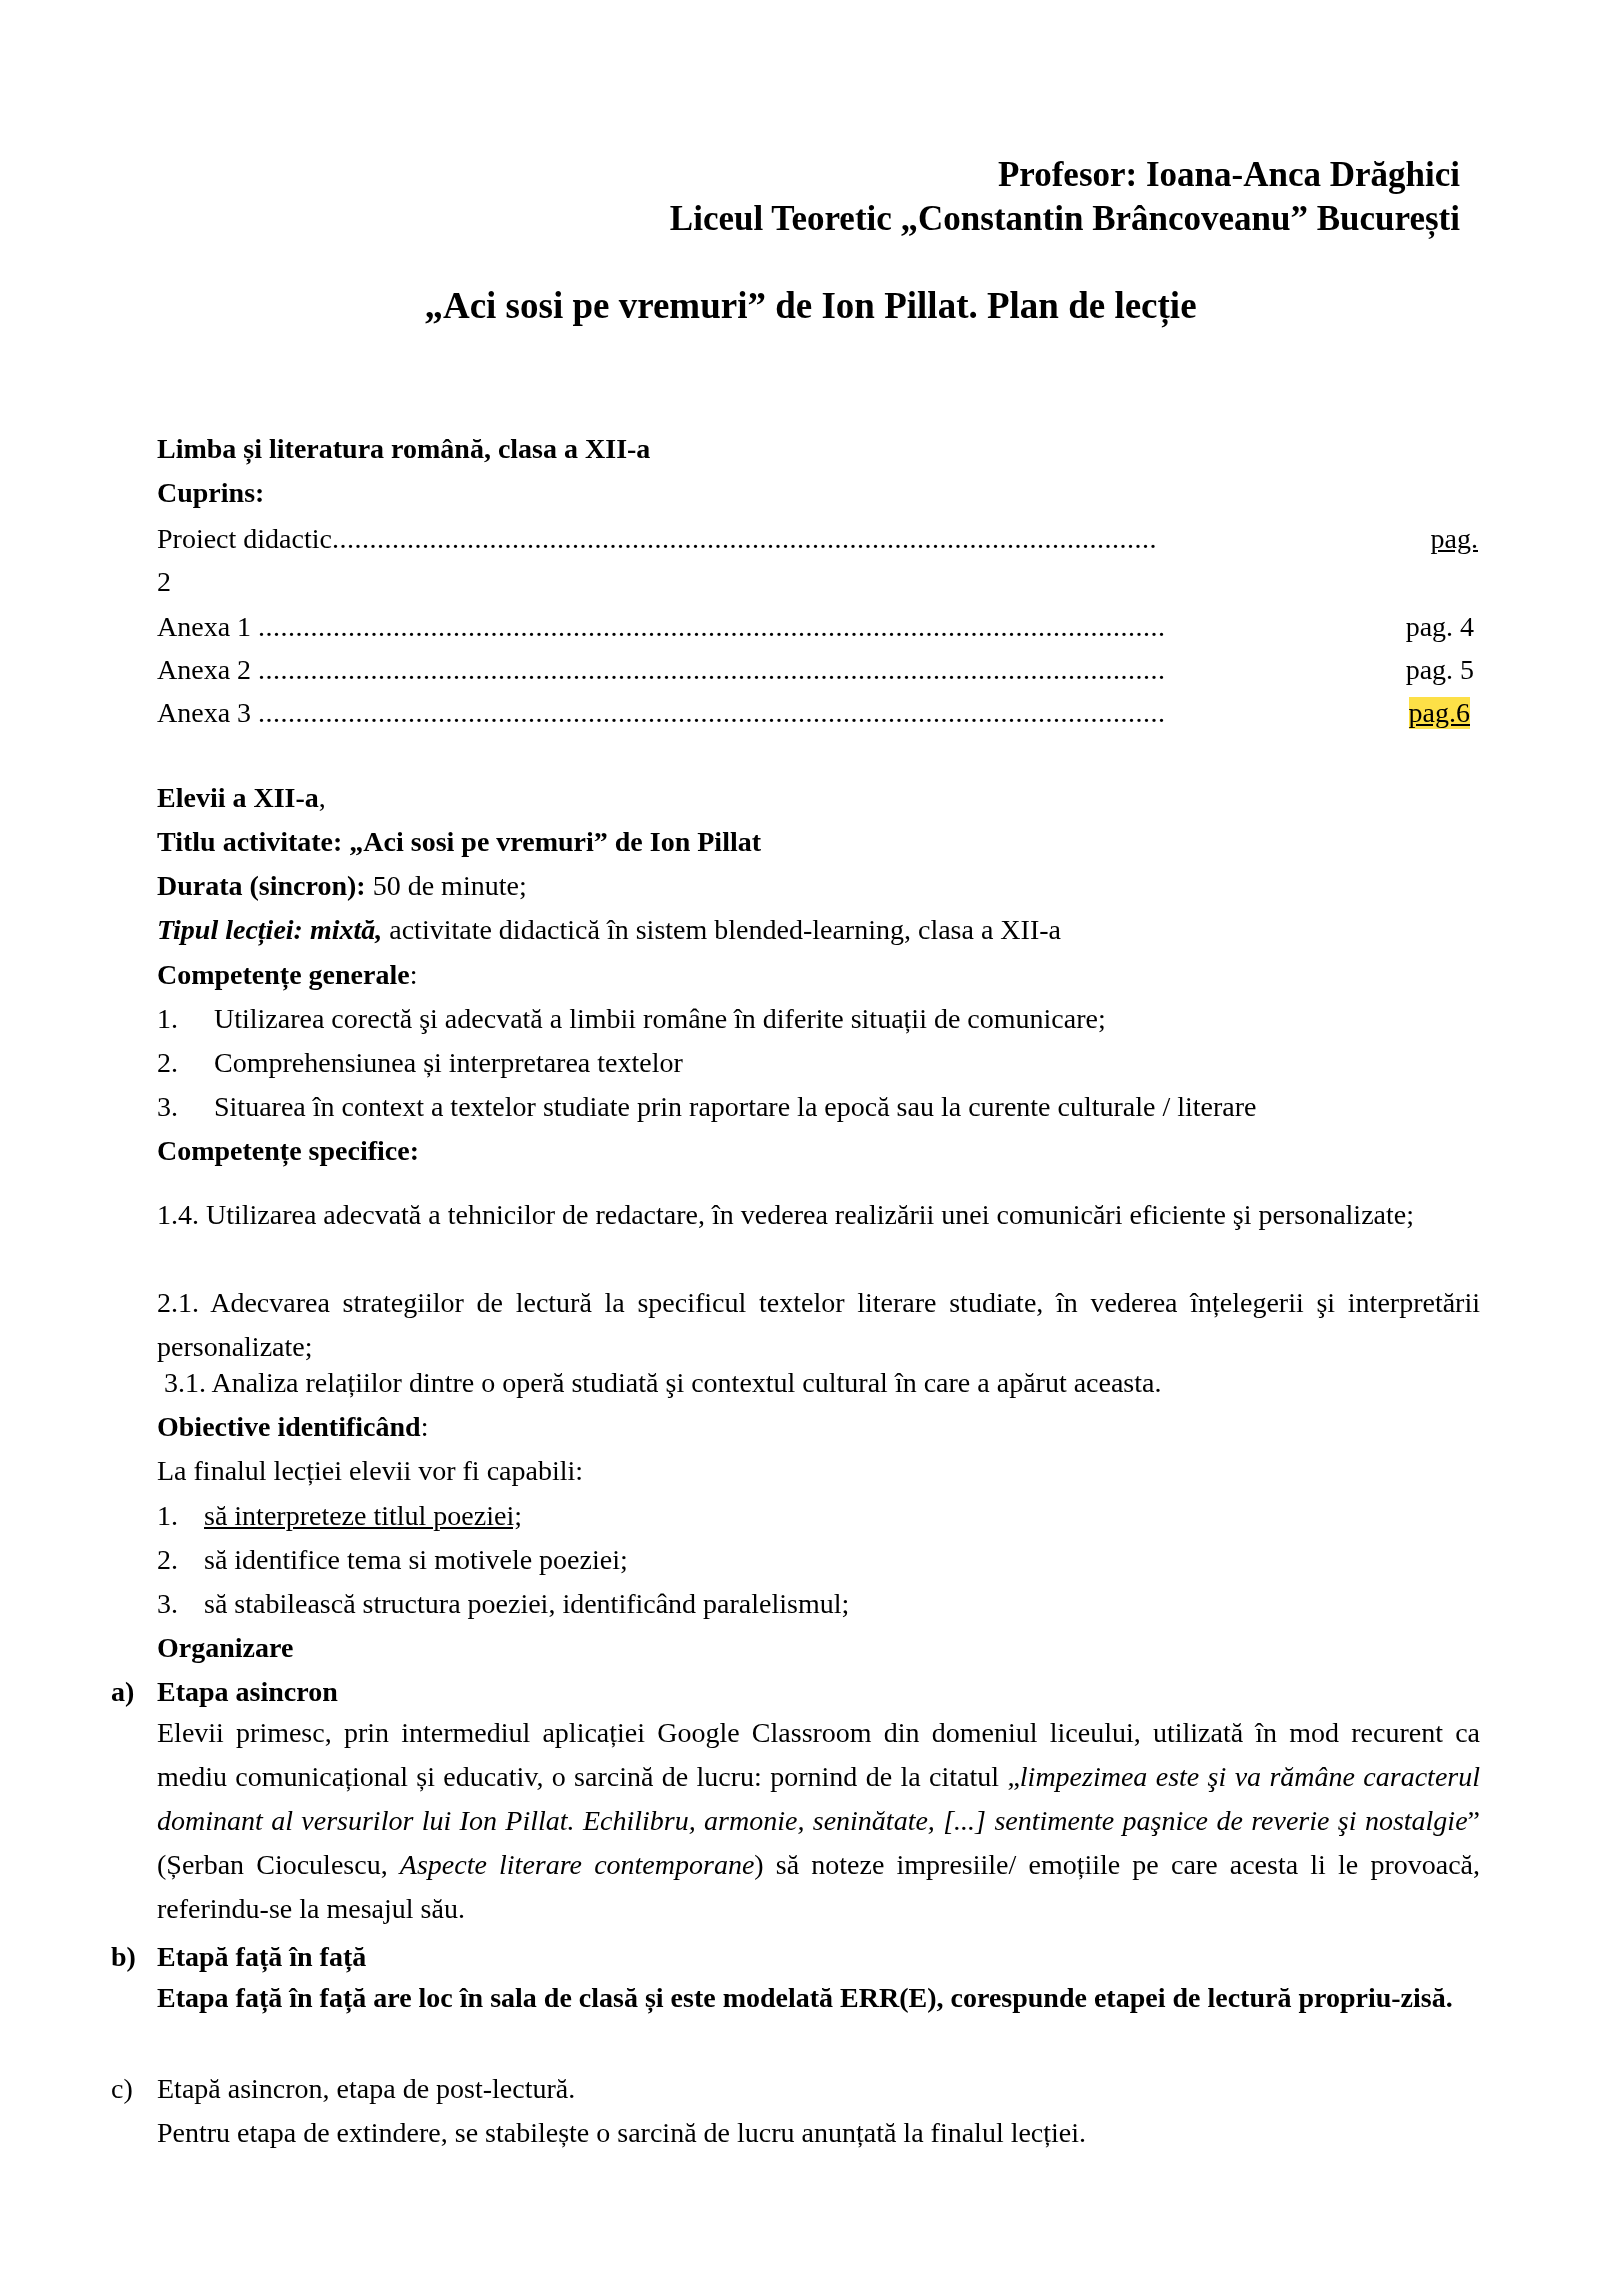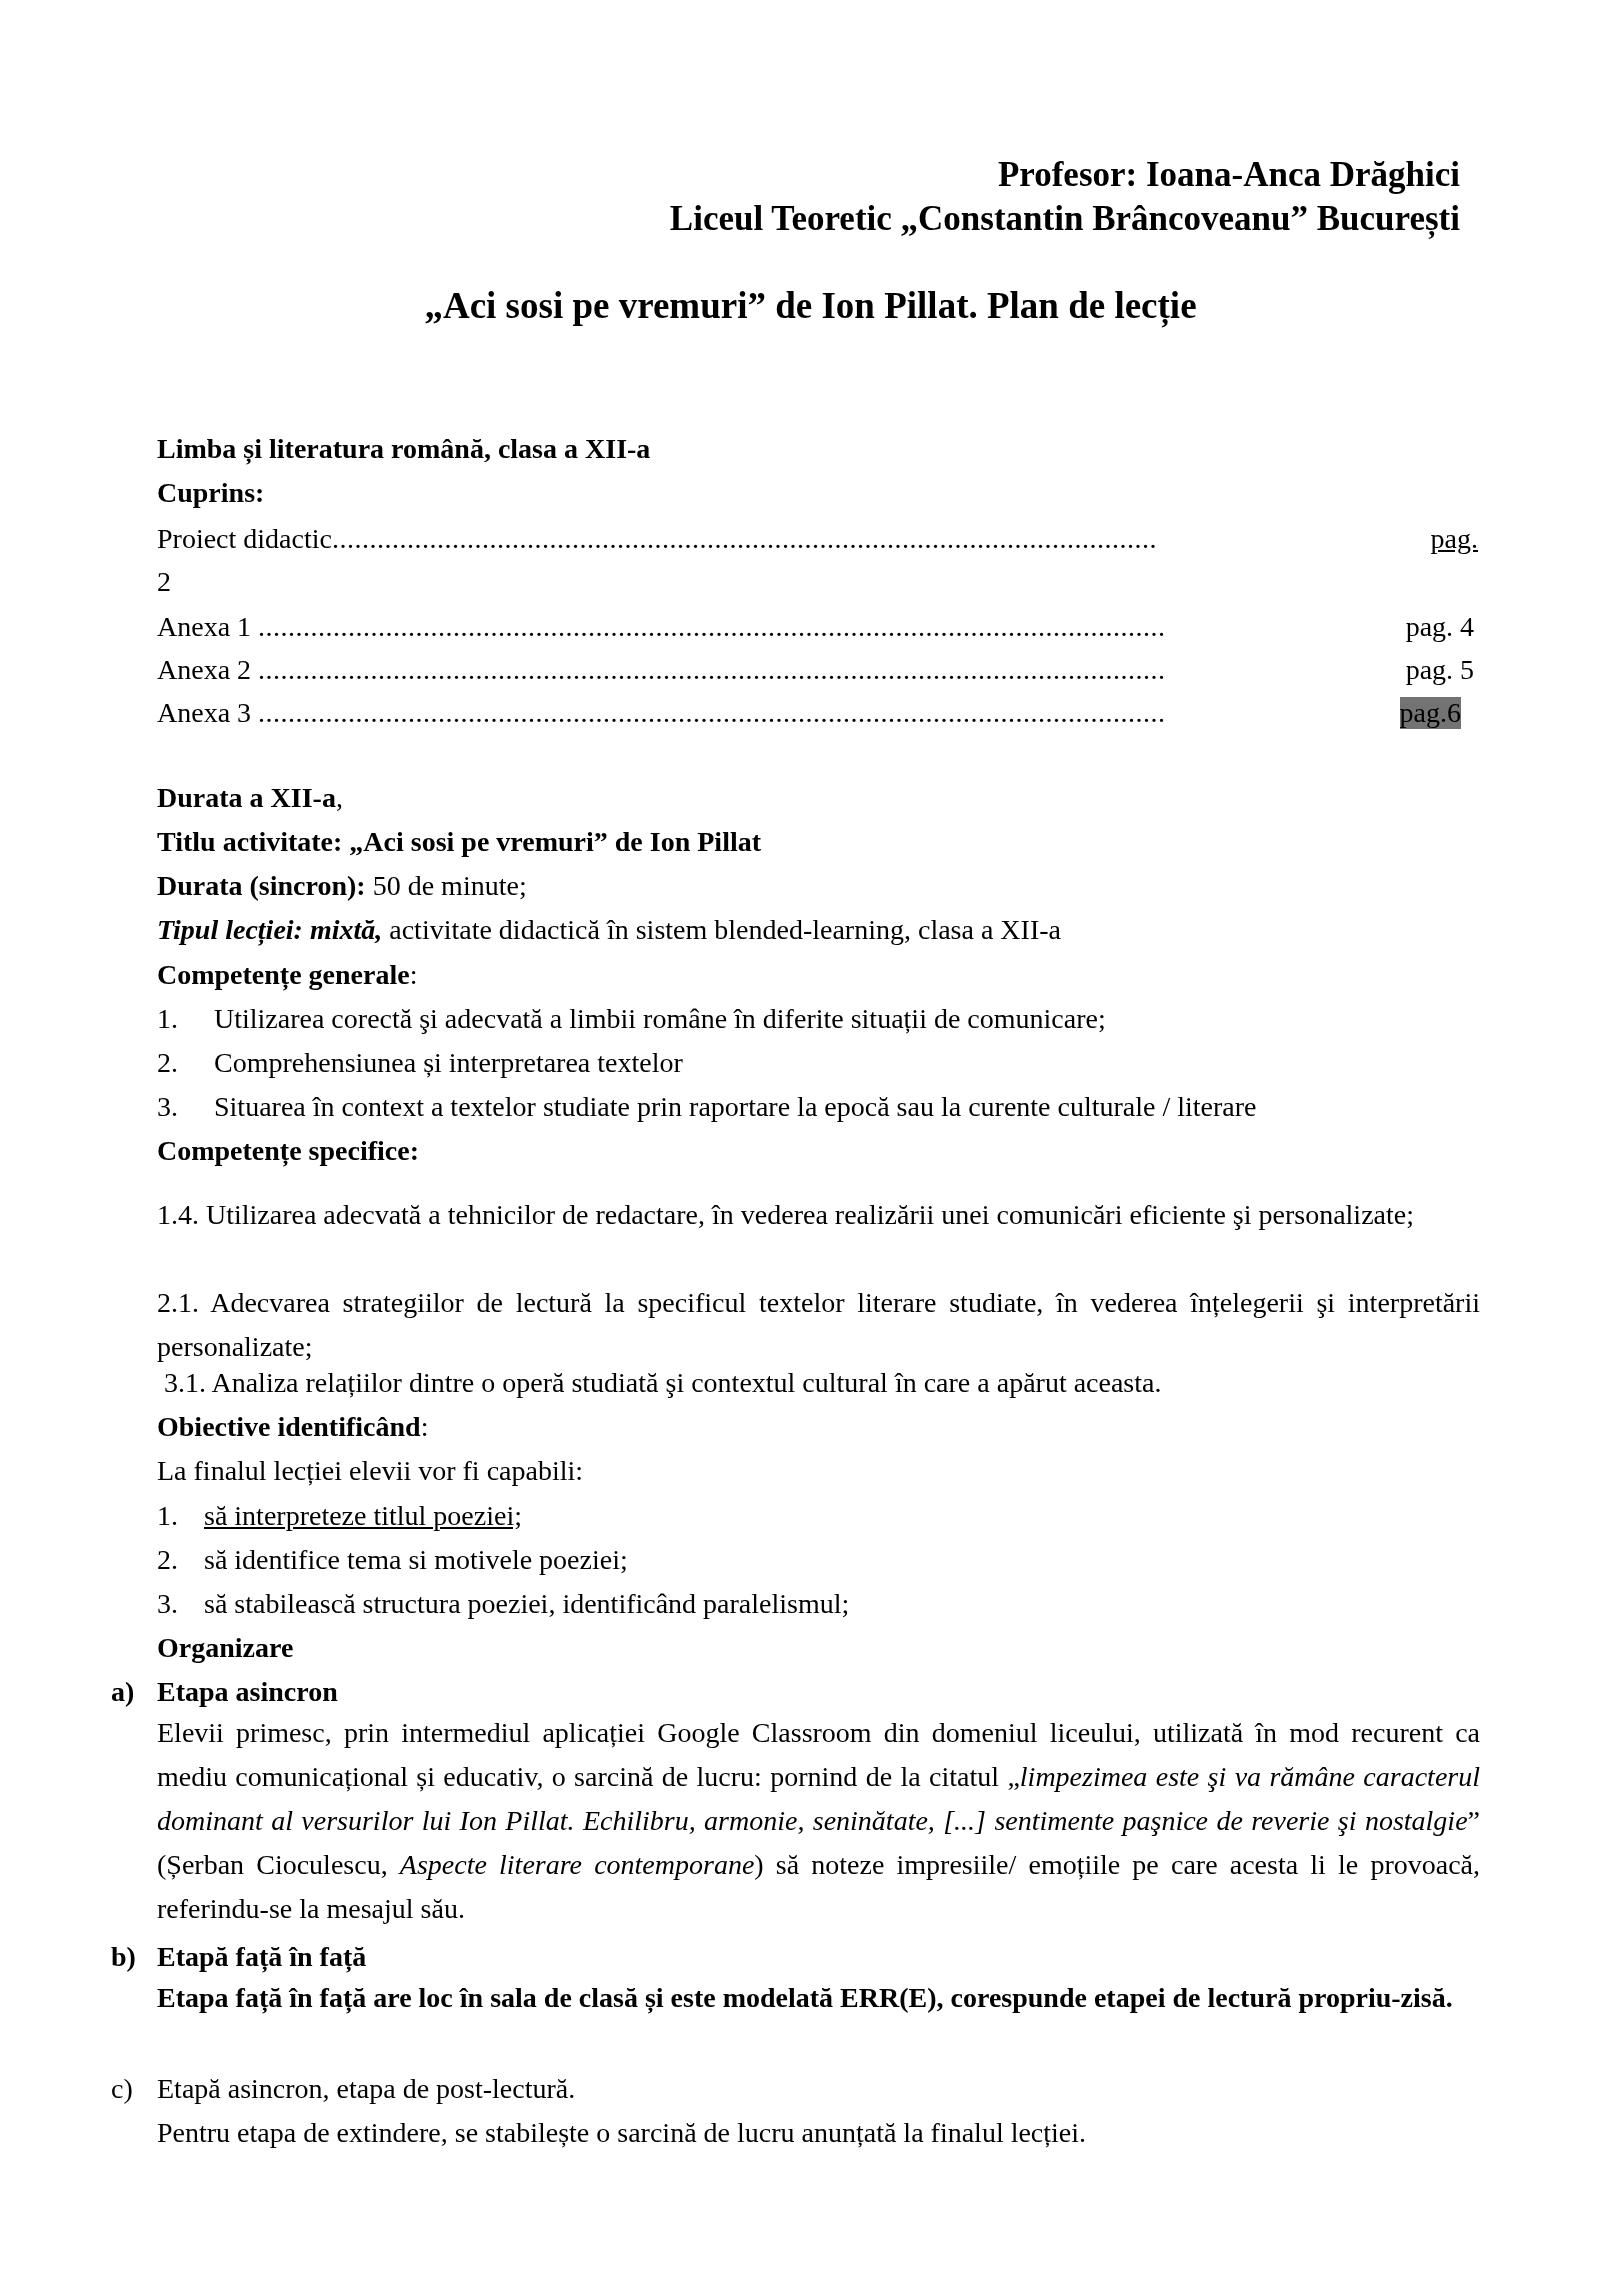--- a/index.html
+++ b/index.html
@@ -43,25 +43,25 @@
   <div class="toc" style="top:611px;">
     <span>Anexa 1 </span><span class="dots">.........................................................................................................................</span>
     <span style="position:absolute; right:5.9px; background:#fff;">pag. 4</span>
   </div>
   <div class="toc" style="top:654px;">
     <span>Anexa 2 </span><span class="dots">.........................................................................................................................</span>
     <span style="position:absolute; right:5.9px; background:#fff;">pag. 5</span>
   </div>
   <div class="toc" style="top:697px;">
     <span>Anexa 3 </span><span class="dots">.........................................................................................................................</span>
-    <span style="position:absolute; right:19px; background:#737373;">pag.6</span>
+    <span style="position:absolute; right:10px; background:#fde047;text-decoration:underline;">pag.6</span>
   </div>
 
   <div class="line" style="top:784px;">
-    <span class="b">Durata a XII-a</span><span>,</span>
+    <span class="b">Elevii a XII-a</span><span>,</span>
   </div>
   <div class="line b" style="top:828px;">Titlu activitate: „Aci sosi pe vremuri” de Ion Pillat</div>
   <div class="line" style="top:872px;">
     <span class="b">Durata (sincron):</span><span> 50 de minute;</span>
   </div>
   <div class="line" style="top:916px;">
     <span class="b i">Tipul lecției: mixtă,</span><span> activitate didactică în sistem blended-learning, clasa a XII-a</span>
   </div>
 
   <div class="line" style="top:961px;">

